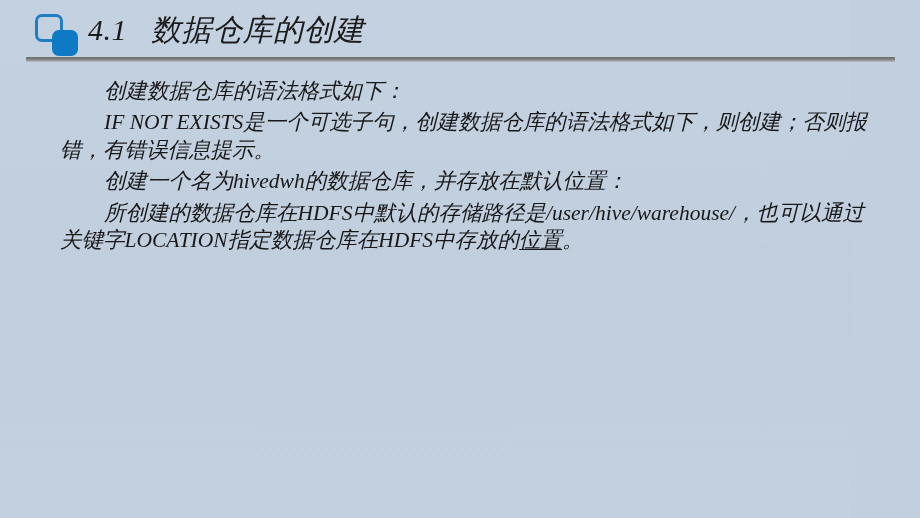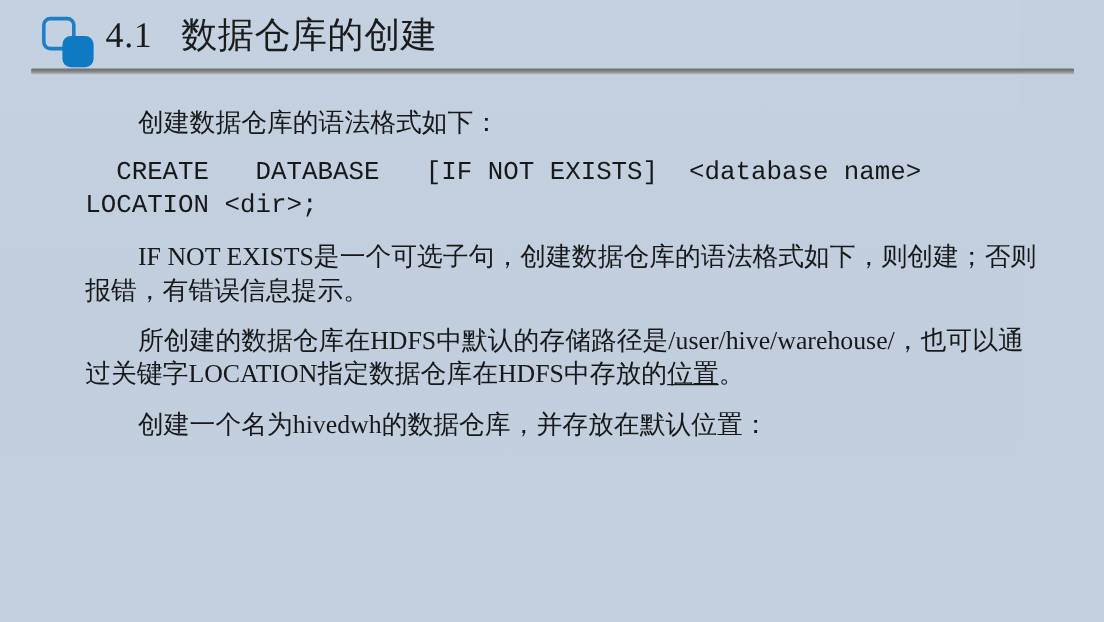--- a/index.html
+++ b/index.html
@@ -12,20 +12,21 @@
     overflow: hidden;
     background: #c2cfdf;
     font-family: "Liberation Serif", "DejaVu Serif", serif;
   }
 
   #slide {
     position: relative;
     width: 851px;
     height: 518px;
     background: linear-gradient(to bottom, #c4d1e0 0%, #c1cede 55%, #c3d0df 100%);
+    font-style: italic;
   }
 
   
   #title-bar {
     position: absolute;
     left: 0;
     top: 0;
     width: 920px;
     height: 62px;
   }
@@ -84,21 +85,21 @@
     position: absolute;
     left: 56px;
     top: 74px;
     width: 830px;
     font-size: 21.5px;
     line-height: 27.4px;
     color: #181818;
   }
 
   .para {
-    margin: 15px;
+    margin: 4px;
     padding: 0;
     white-space: pre-wrap;
     word-break: break-word;
   }
   .indent {
     text-indent: 44px;
   }
   .code {
     font-family: "Liberation Mono", "DejaVu Sans Mono", monospace;
     letter-spacing: 0px;
@@ -123,24 +124,23 @@
 
     <div id="title-text">4.1   数据仓库的创建</div>
 
     <div id="title-rule"></div>
   </div>
 
   <div id="body-text">
 
     <p class="para indent">创建数据仓库的语法格式如下：</p>
 
-    <p class="para code">  CREATE   DATABASE   [IF NOT EXISTS]  &lt;database name&gt; LOCATION &lt;dir&gt;;</p>
 
     <p class="para indent">IF NOT EXISTS是一个可选子句，创建数据仓库的语法格式如下，则创建；否则报错，有错误信息提示。</p>
 
+    <p class="para indent">创建一个名为hivedwh的数据仓库，并存放在默认位置：</p>
+
     <p class="para indent"><span>所创建的数据仓库在HDFS中默认的存储路径是/user/hive/warehouse/，也可以通过关键字LOCATION指定数据仓库在HDFS中存放的</span><span class="underline">位置</span><span>。</span></p>
-
-    <p class="para indent">创建一个名为hivedwh的数据仓库，并存放在默认位置：</p>
 
 
 
   </div>
 </div>
 
 </body></html>

